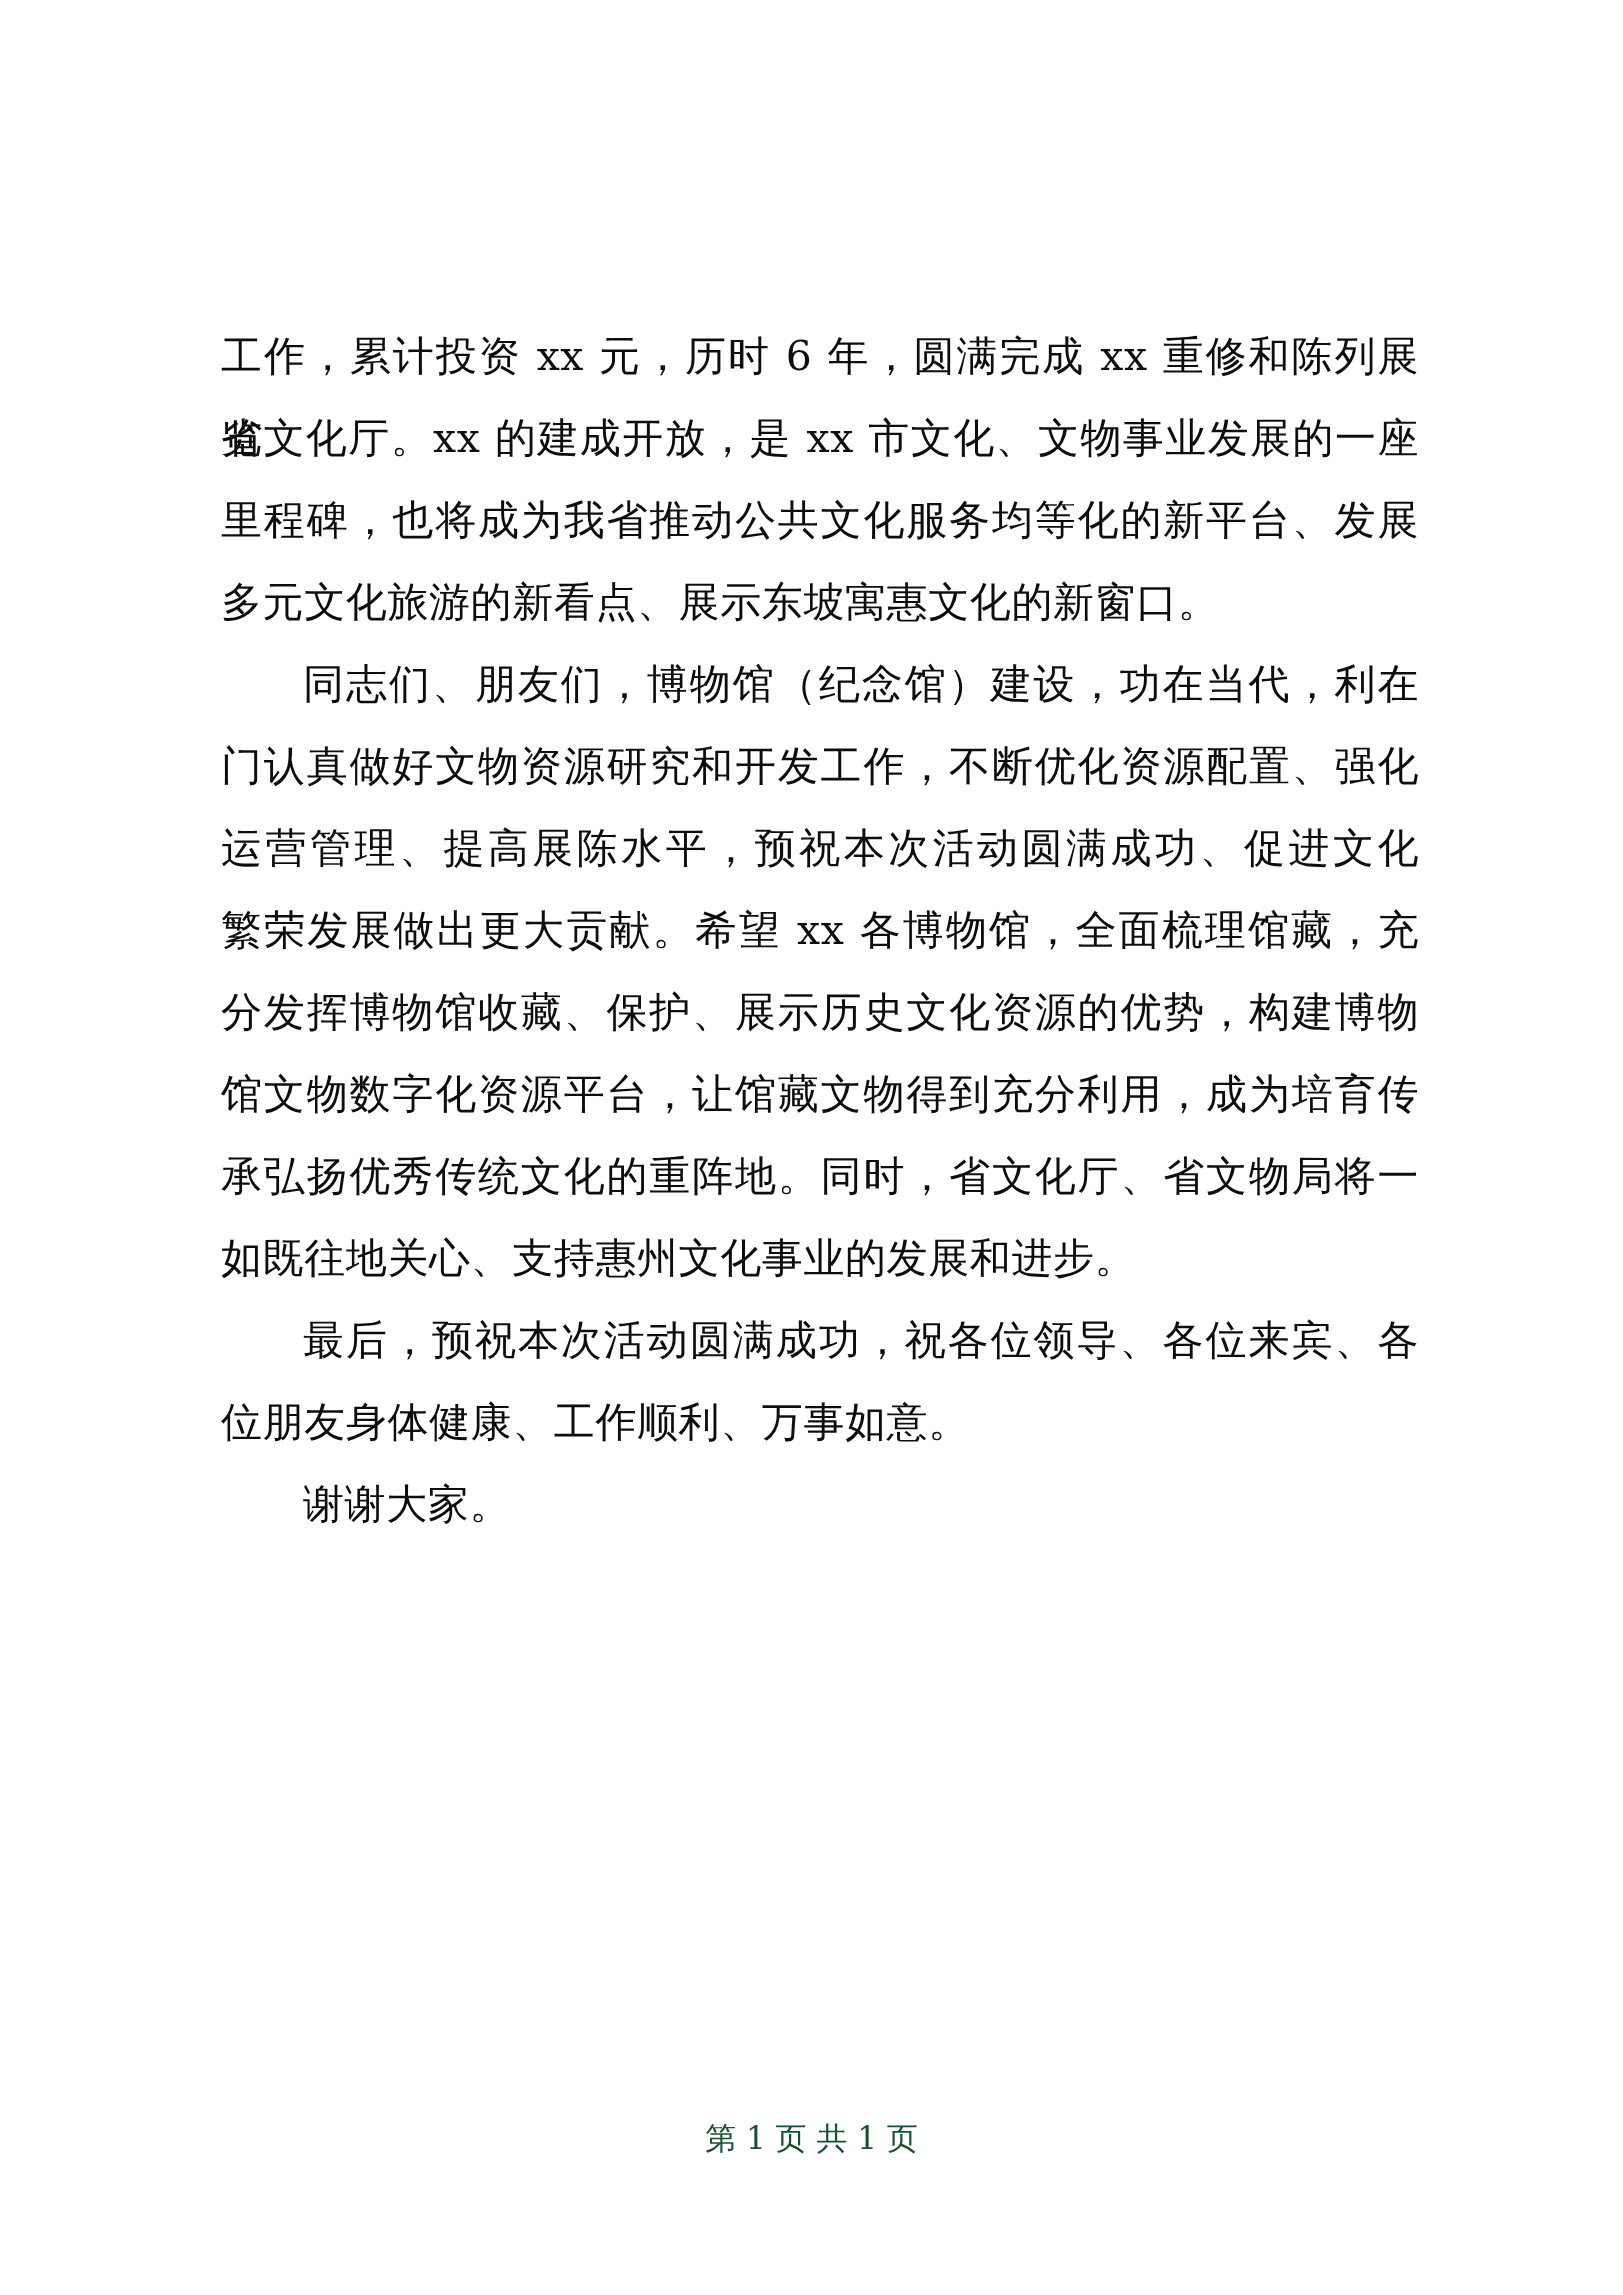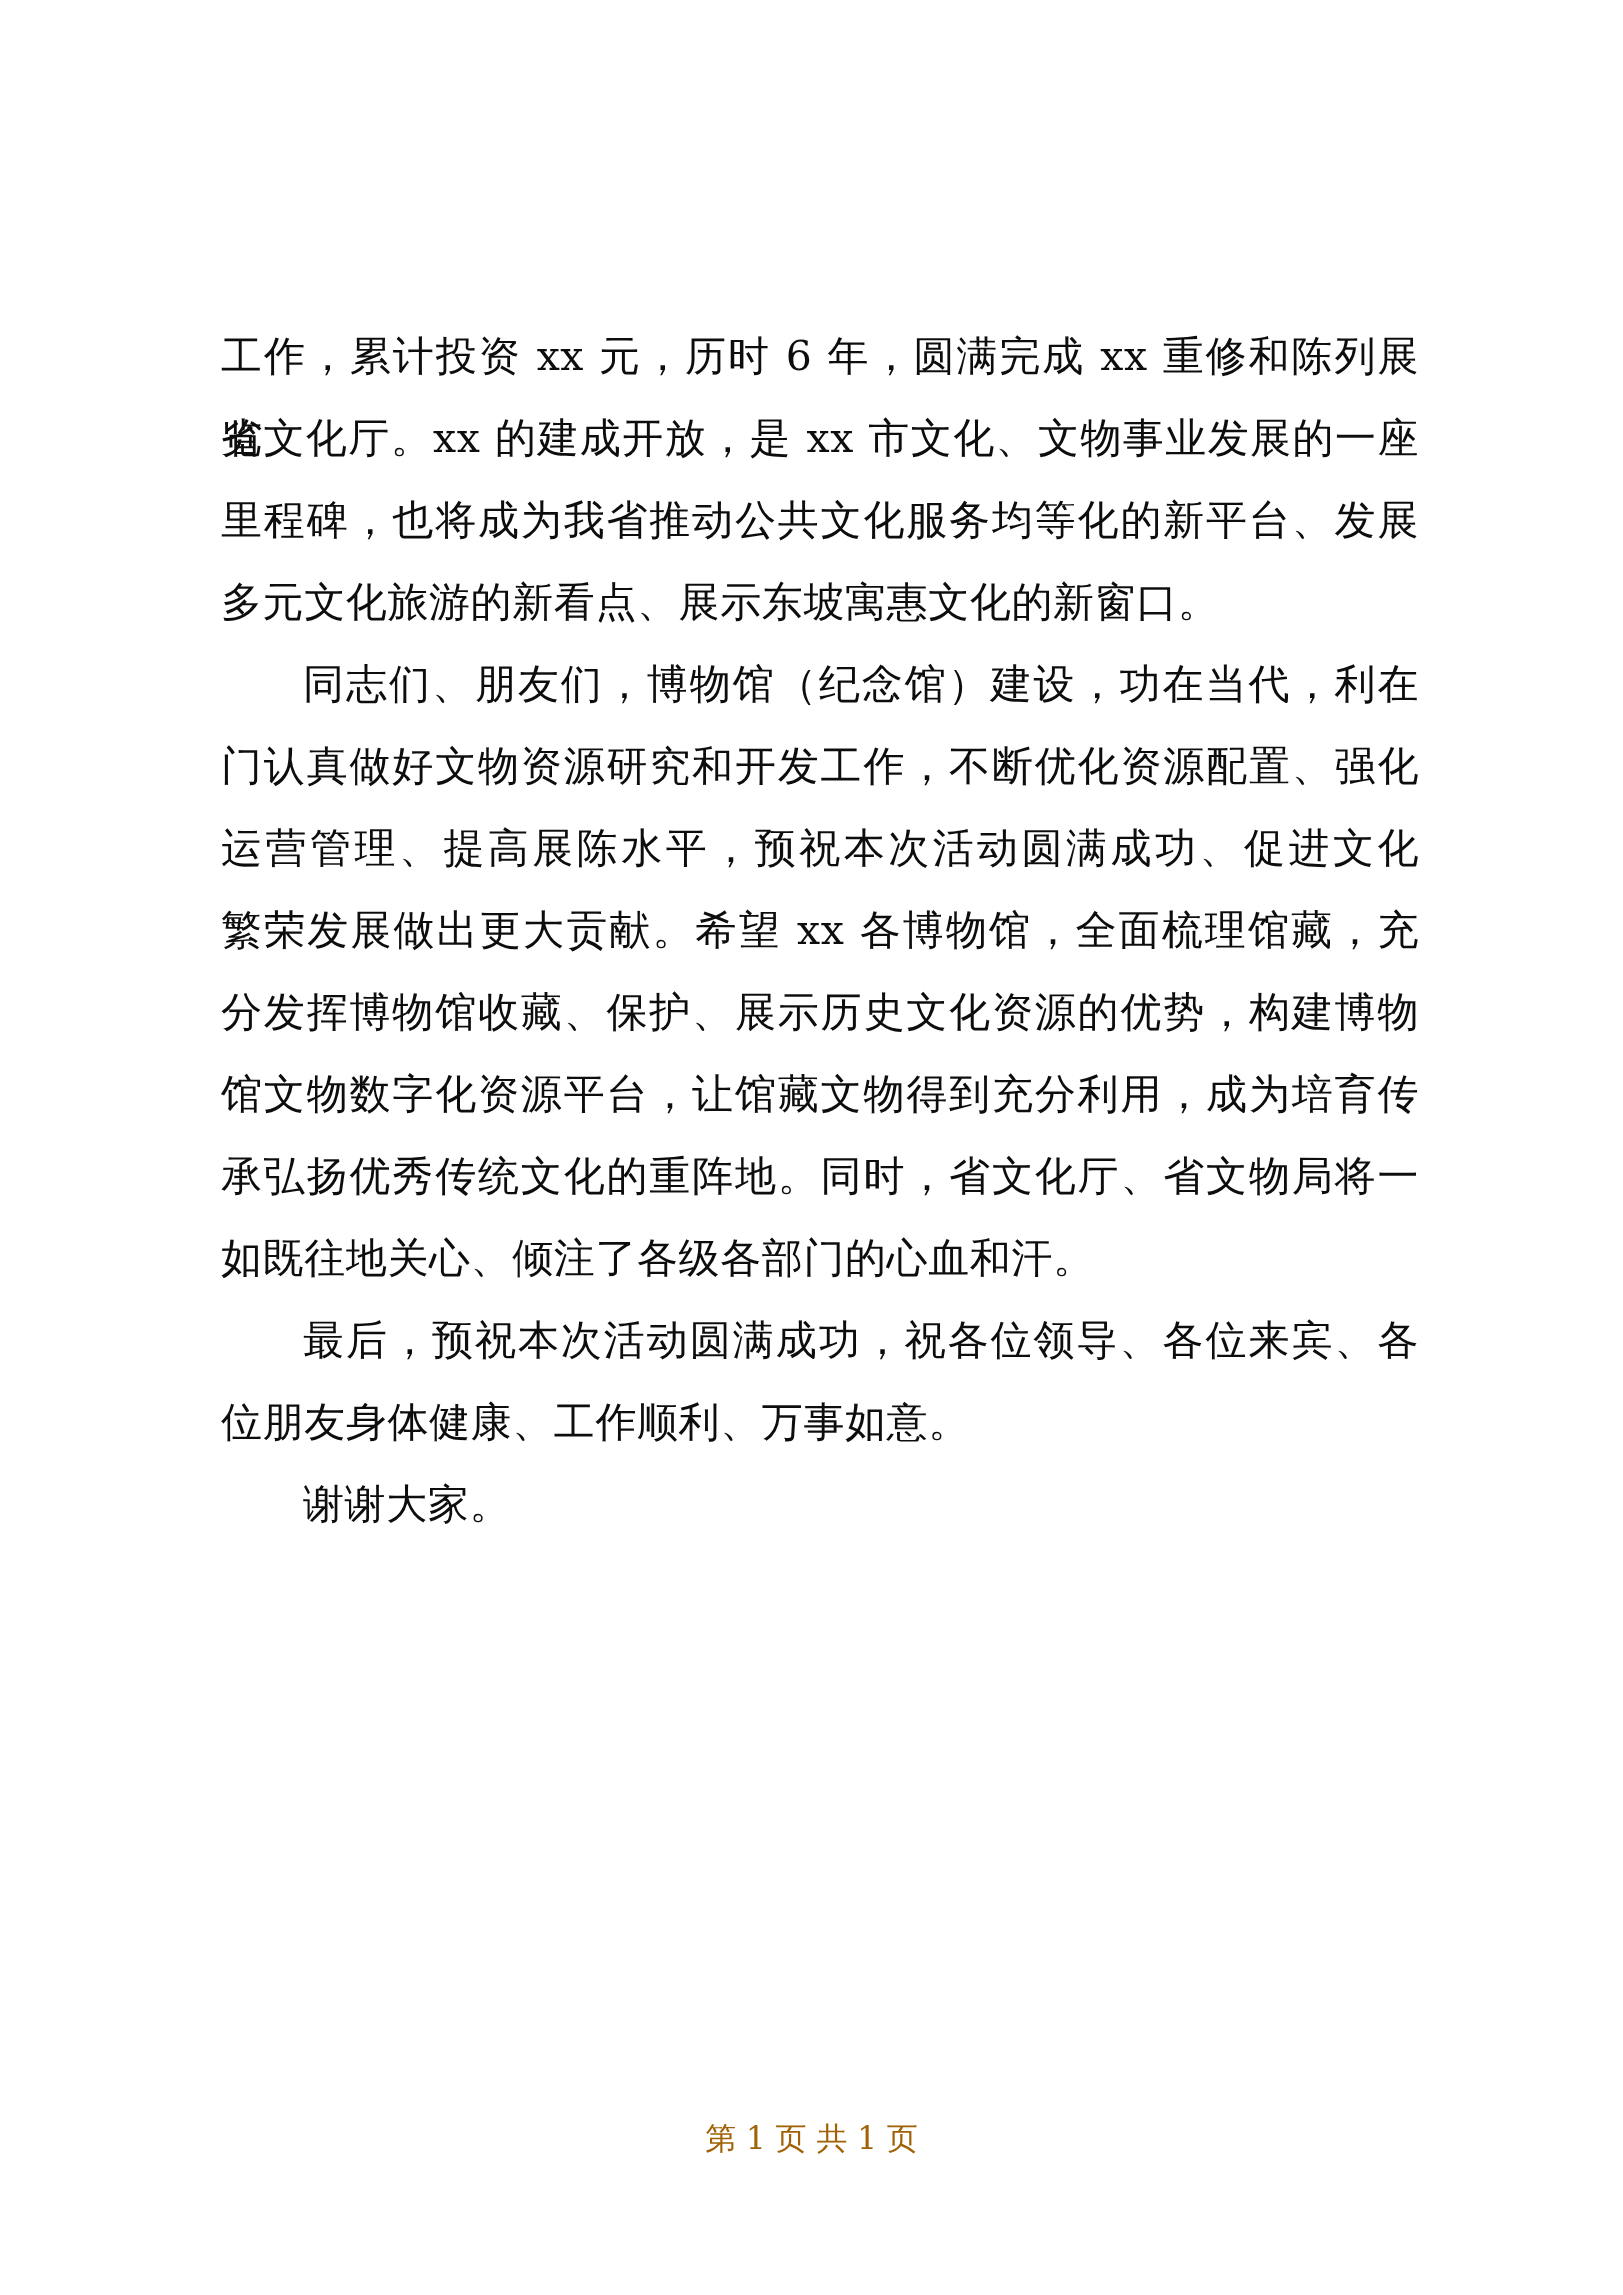--- a/index.html
+++ b/index.html
@@ -51,21 +51,21 @@
   }
   .page-footer {
     position: absolute;
     left: 0;
     top: 2110px;
     width: 100%;
     height: 56px;
     line-height: 56px;
     text-align: center;
     font-size: 31px;
-    color: #a16207;
+    color: #14532d;
   }
 </style>
 </head>
 <body>
 
 <div class="page">
   <div class="doc-body">
       <div class="paragraph">
         <div class="line jl">工作，累计投资 xx 元，历时 6 年，圆满完成 xx 重修和陈列展览</div>
         <div class="line jl">省文化厅。xx 的建成开放，是 xx 市文化、文物事业发展的一座</div>
@@ -73,21 +73,21 @@
         <div class="line last">多元文化旅游的新看点、展示东坡寓惠文化的新窗口。</div>
       </div>
       <div class="paragraph">
         <div class="line jl ind">同志们、朋友们，博物馆（纪念馆）建设，功在当代，利在</div>
         <div class="line jl">门认真做好文物资源研究和开发工作，不断优化资源配置、强化</div>
         <div class="line jl">运营管理、提高展陈水平，预祝本次活动圆满成功、促进文化</div>
         <div class="line jl">繁荣发展做出更大贡献。希望 xx 各博物馆，全面梳理馆藏，充</div>
         <div class="line jl">分发挥博物馆收藏、保护、展示历史文化资源的优势，构建博物</div>
         <div class="line jl">馆文物数字化资源平台，让馆藏文物得到充分利用，成为培育传</div>
         <div class="line jl">承弘扬优秀传统文化的重阵地。同时，省文化厅、省文物局将一</div>
-        <div class="line last">如既往地关心、倾注了各级各部门的心血和汗。</div>
+        <div class="line last">如既往地关心、支持惠州文化事业的发展和进步。</div>
       </div>
       <div class="paragraph">
         <div class="line jl ind">最后，预祝本次活动圆满成功，祝各位领导、各位来宾、各</div>
         <div class="line last">位朋友身体健康、工作顺利、万事如意。</div>
       </div>
       <div class="paragraph">
         <div class="line last ind">谢谢大家。</div>
       </div>
     </div>
   <div class="page-footer">

